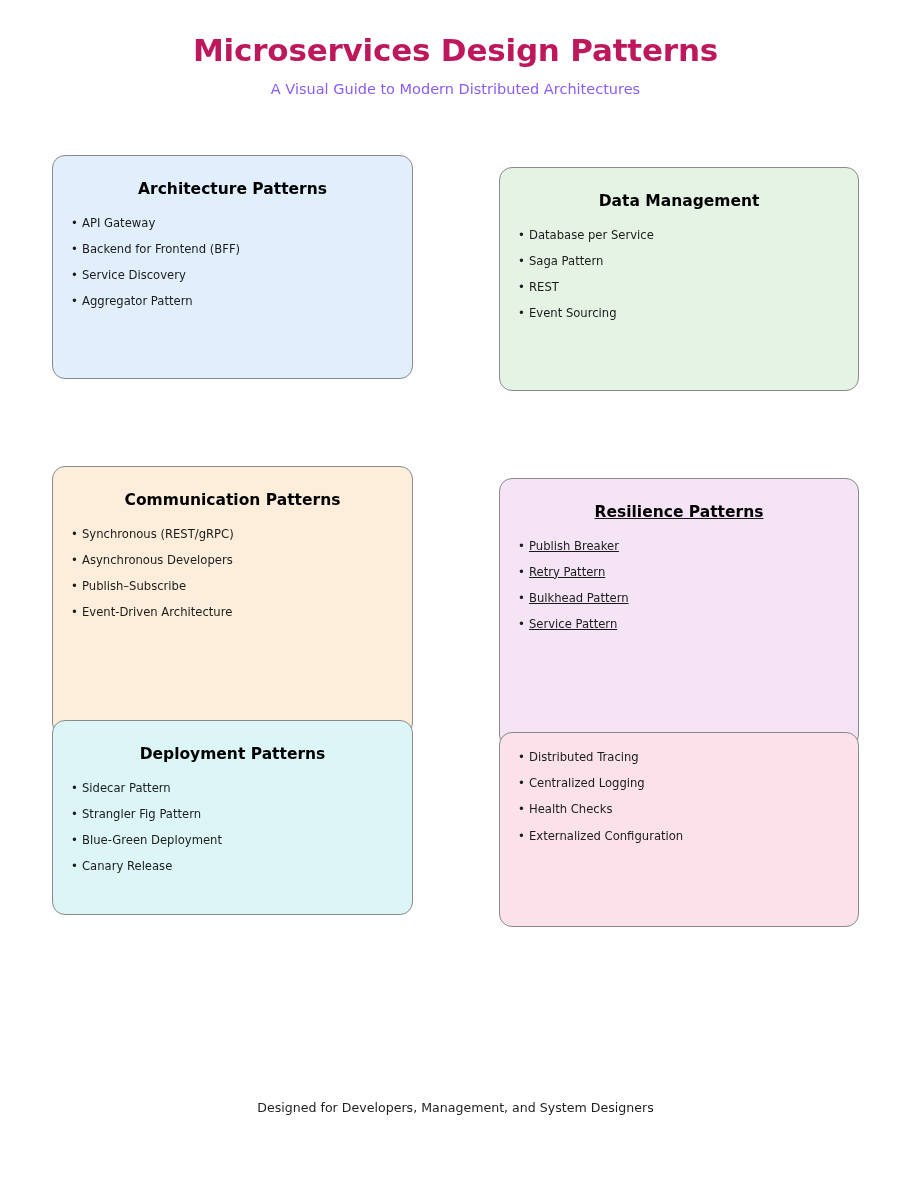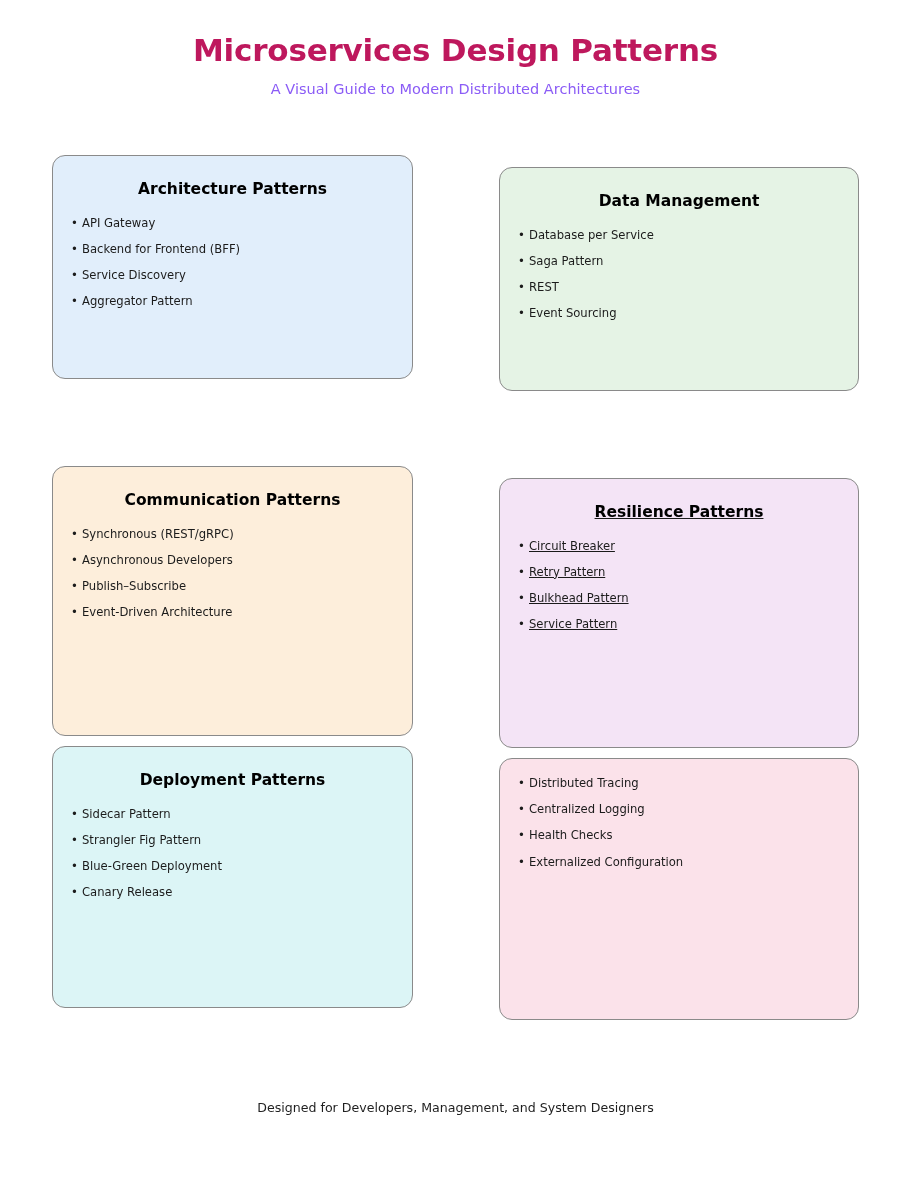--- a/index.html
+++ b/index.html
@@ -88,21 +88,21 @@
     font-size: 11.6px;
     line-height: 1.0;
     color: #1b1b1b;
   }
 
   
   .col-left  { left: 52px;  width: 361px; }
   .col-right { left: 499px; width: 360px; margin-top: 12px; }
   .row-1 { top: 155px; height: 224px; }
   .row-2 { top: 466px; height: 270px; }
-  .row-3 { top: 746px; height: 262px; }
+  .row-3 { top: 720px; height: 195px; }
 
   
   .footer {
     position: absolute;
     top: 1100px;
     left: 0;
     width: 911px;
     text-align: center;
     font-size: 12.6px;
     color: #1f1f1f;
@@ -144,21 +144,21 @@
         <li><span class="bullet">•</span><span>Synchronous (REST/gRPC)</span></li>
         <li><span class="bullet">•</span><span>Asynchronous Developers</span></li>
         <li><span class="bullet">•</span><span>Publish–Subscribe</span></li>
         <li><span class="bullet">•</span><span>Event-Driven Architecture</span></li>
       </ul>
   </div>
 
   <div class="card col-right row-2" style="background: rgb(244, 228, 246); border-color: rgb(138, 138, 138); text-decoration: underline;">
     <h2 class="card-title">Resilience Patterns</h2>
     <ul class="card-list">
-        <li><span class="bullet">•</span><span>Circuit Breaker</span></li>
+        <li><span class="bullet">•</span><span>Publish Breaker</span></li>
         <li><span class="bullet">•</span><span>Retry Pattern</span></li>
         <li><span class="bullet">•</span><span>Bulkhead Pattern</span></li>
         <li><span class="bullet">•</span><span>Service Pattern</span></li>
       </ul>
   </div>
 
   <div class="card col-left row-3" style="background: rgb(220, 245, 246); border-color: rgb(138, 138, 138);">
     <h2 class="card-title">Deployment Patterns</h2>
     <ul class="card-list">
         <li><span class="bullet">•</span><span>Sidecar Pattern</span></li>

